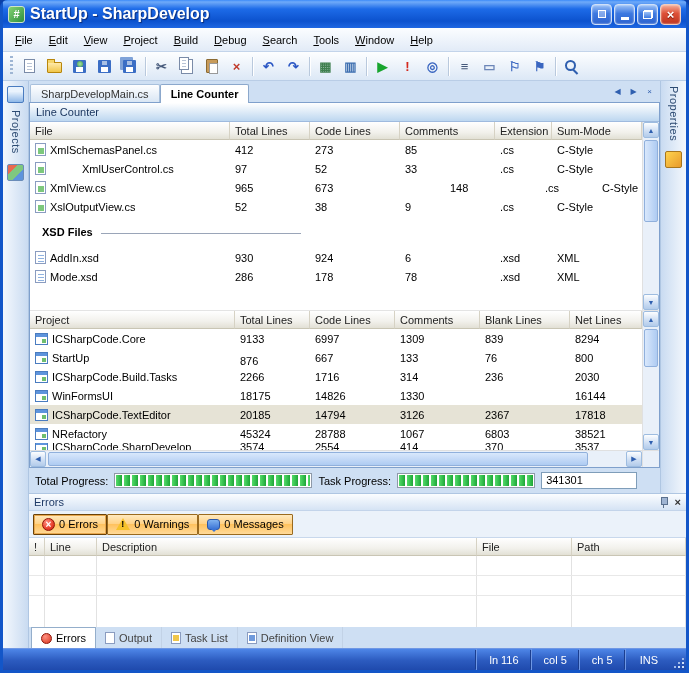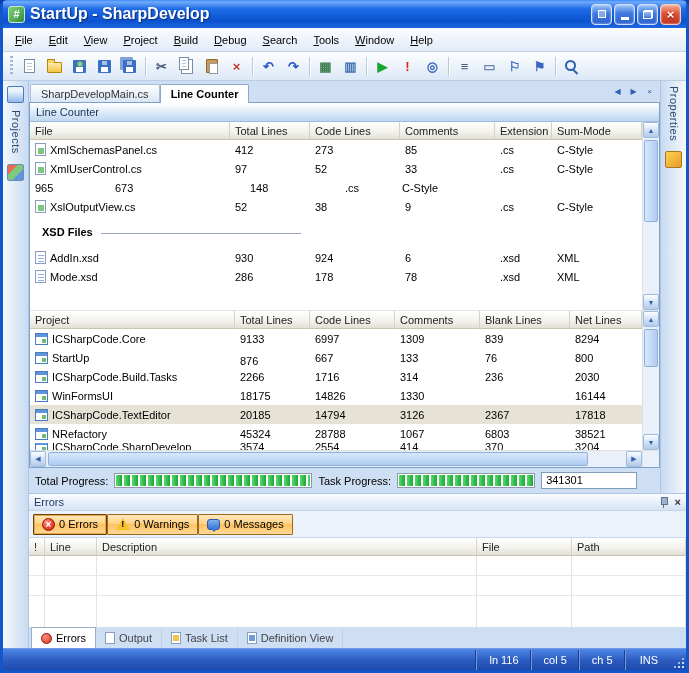--- a/index.html
+++ b/index.html
@@ -329,41 +329,45 @@
                       <span class="t-txt">85</span>
                     </div>
                     <div class="t-cell" style="width: 57px;">
                       <span class="t-txt">.cs</span>
                     </div>
                     <div class="t-cell" style="width: 90px;">
                       <span class="t-txt">C-Style</span>
                     </div>
                   </div>
                   <div class="t-row">
+                    <div class="t-cell" style="width: 200px; gap: 32px;">
+                      <span class="fico ico-cs"></span>
+                      <span class="t-txt">XmlUserControl.cs</span>
+                    </div>
+                    <div class="t-cell" style="width: 80px;">
+                      <span class="t-txt">97</span>
+                    </div>
+                    <div class="t-cell" style="width: 90px;">
+                      <span class="t-txt">52</span>
+                    </div>
+                    <div class="t-cell" style="width: 95px;">
+                      <span class="t-txt">33</span>
+                    </div>
+                    <div class="t-cell" style="width: 57px;">
+                      <span class="t-txt">.cs</span>
+                    </div>
+                    <div class="t-cell" style="width: 90px;">
+                      <span class="t-txt">C-Style</span>
+                    </div>
+                  </div>
+                  <div class="t-row">
                     <div class="t-cell" style="width: 200px;">
                       <span class="fico ico-cs"></span>
-                      <span class="t-txt">XmlUserControl.cs</span>
-                    </div>
-                    <div class="t-cell" style="width: 80px;">
-                      <span class="t-txt">97</span>
-                    </div>
-                    <div class="t-cell" style="width: 90px;">
-                      <span class="t-txt">52</span>
-                    </div>
-                    <div class="t-cell" style="width: 95px;">
-                      <span class="t-txt">33</span>
-                    </div>
-                    <div class="t-cell" style="width: 57px;">
-                      <span class="t-txt">.cs</span>
-                    </div>
-                    <div class="t-cell" style="width: 90px;">
-                      <span class="t-txt">C-Style</span>
-                    </div>
-                  </div>
-                  <div class="t-row">
+                      <span class="t-txt">XmlView.cs</span>
+                    </div>
                     <div class="t-cell" style="width: 80px;">
                       <span class="t-txt">965</span>
                     </div>
                     <div class="t-cell" style="width: 90px;">
                       <span class="t-txt">673</span>
                     </div>
                     <div class="t-cell" style="width: 95px; margin-left: 45px;">
                       <span class="t-txt">148</span>
                     </div>
                     <div class="t-cell" style="width: 57px;">
@@ -597,21 +601,21 @@
                     <div class="t-cell" style="width: 85px;">
                       <span class="t-txt">2554</span>
                     </div>
                     <div class="t-cell" style="width: 85px;">
                       <span class="t-txt">414</span>
                     </div>
                     <div class="t-cell" style="width: 90px;">
                       <span class="t-txt">370</span>
                     </div>
                     <div class="t-cell" style="width: 72px;">
-                      <span class="t-txt">3204</span>
+                      <span class="t-txt">3537</span>
                     </div>
                   </div>
                 </div>
               <div class="vscroll">
                 <div class="sbtn">▲</div>
                 <div class="strack">
                     <div class="sthumb" style="top:2px;height:38px"></div>
                   </div>
                 <div class="sbtn">▼</div>
               </div>

